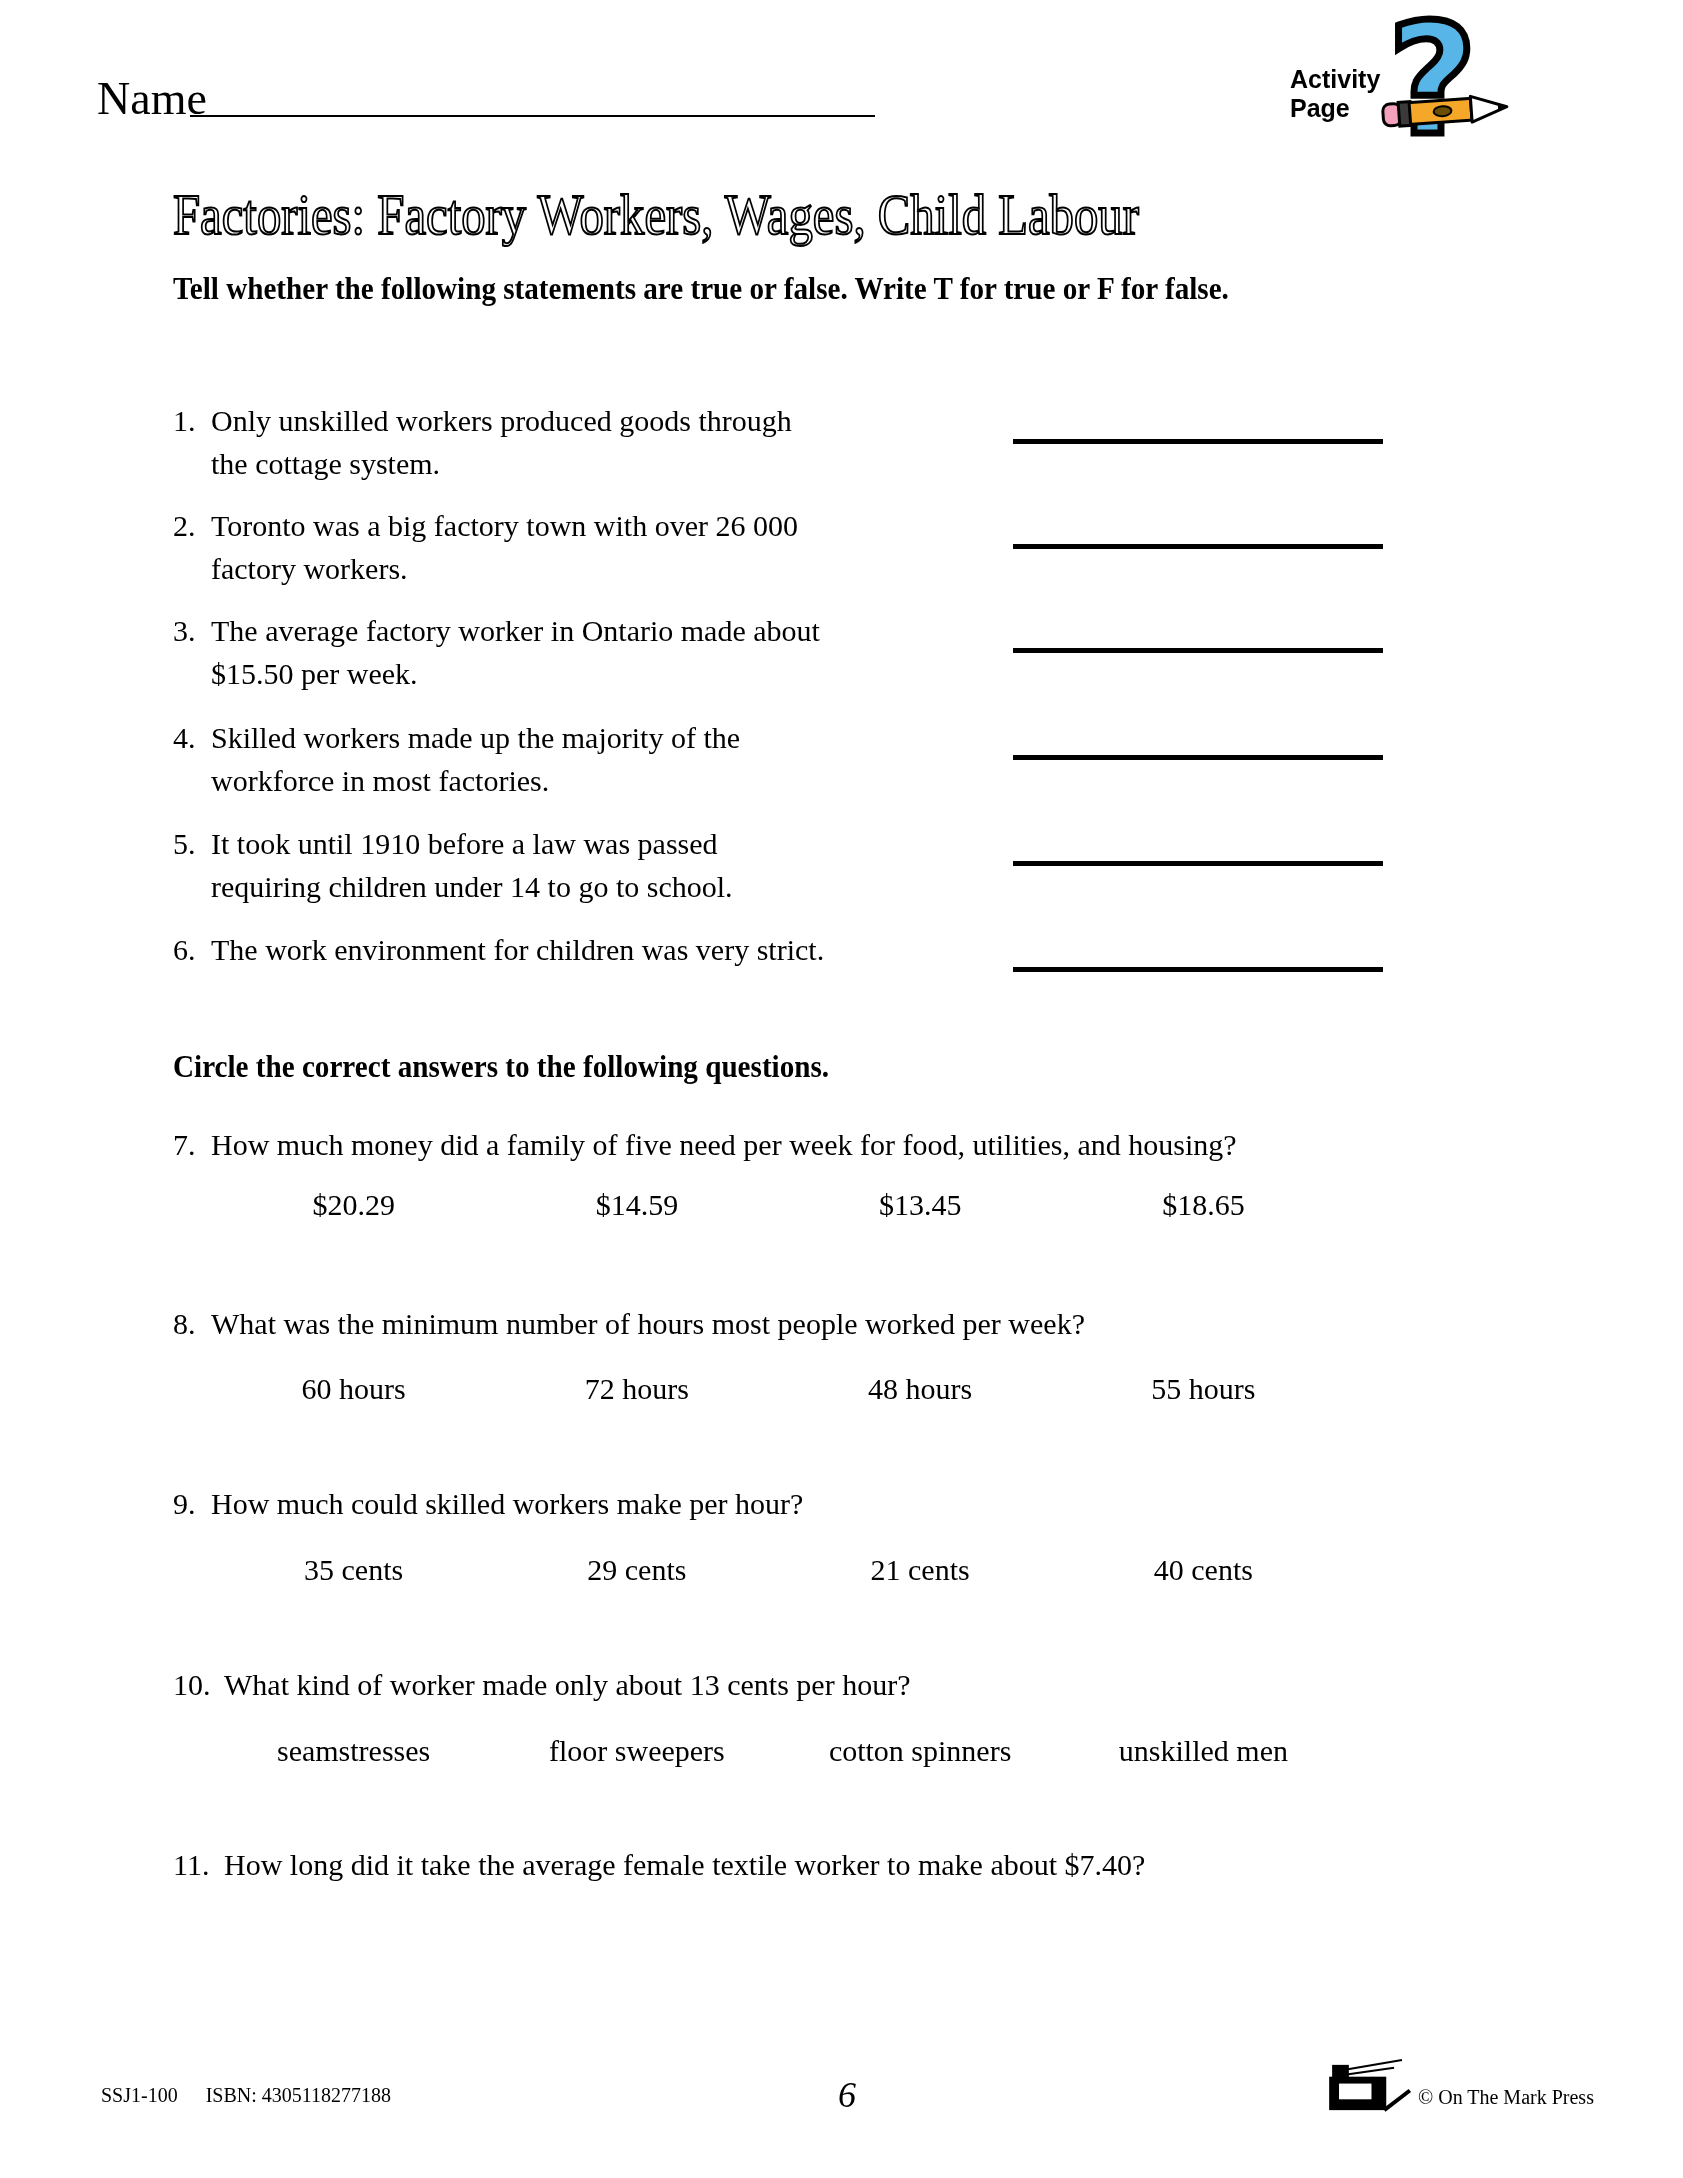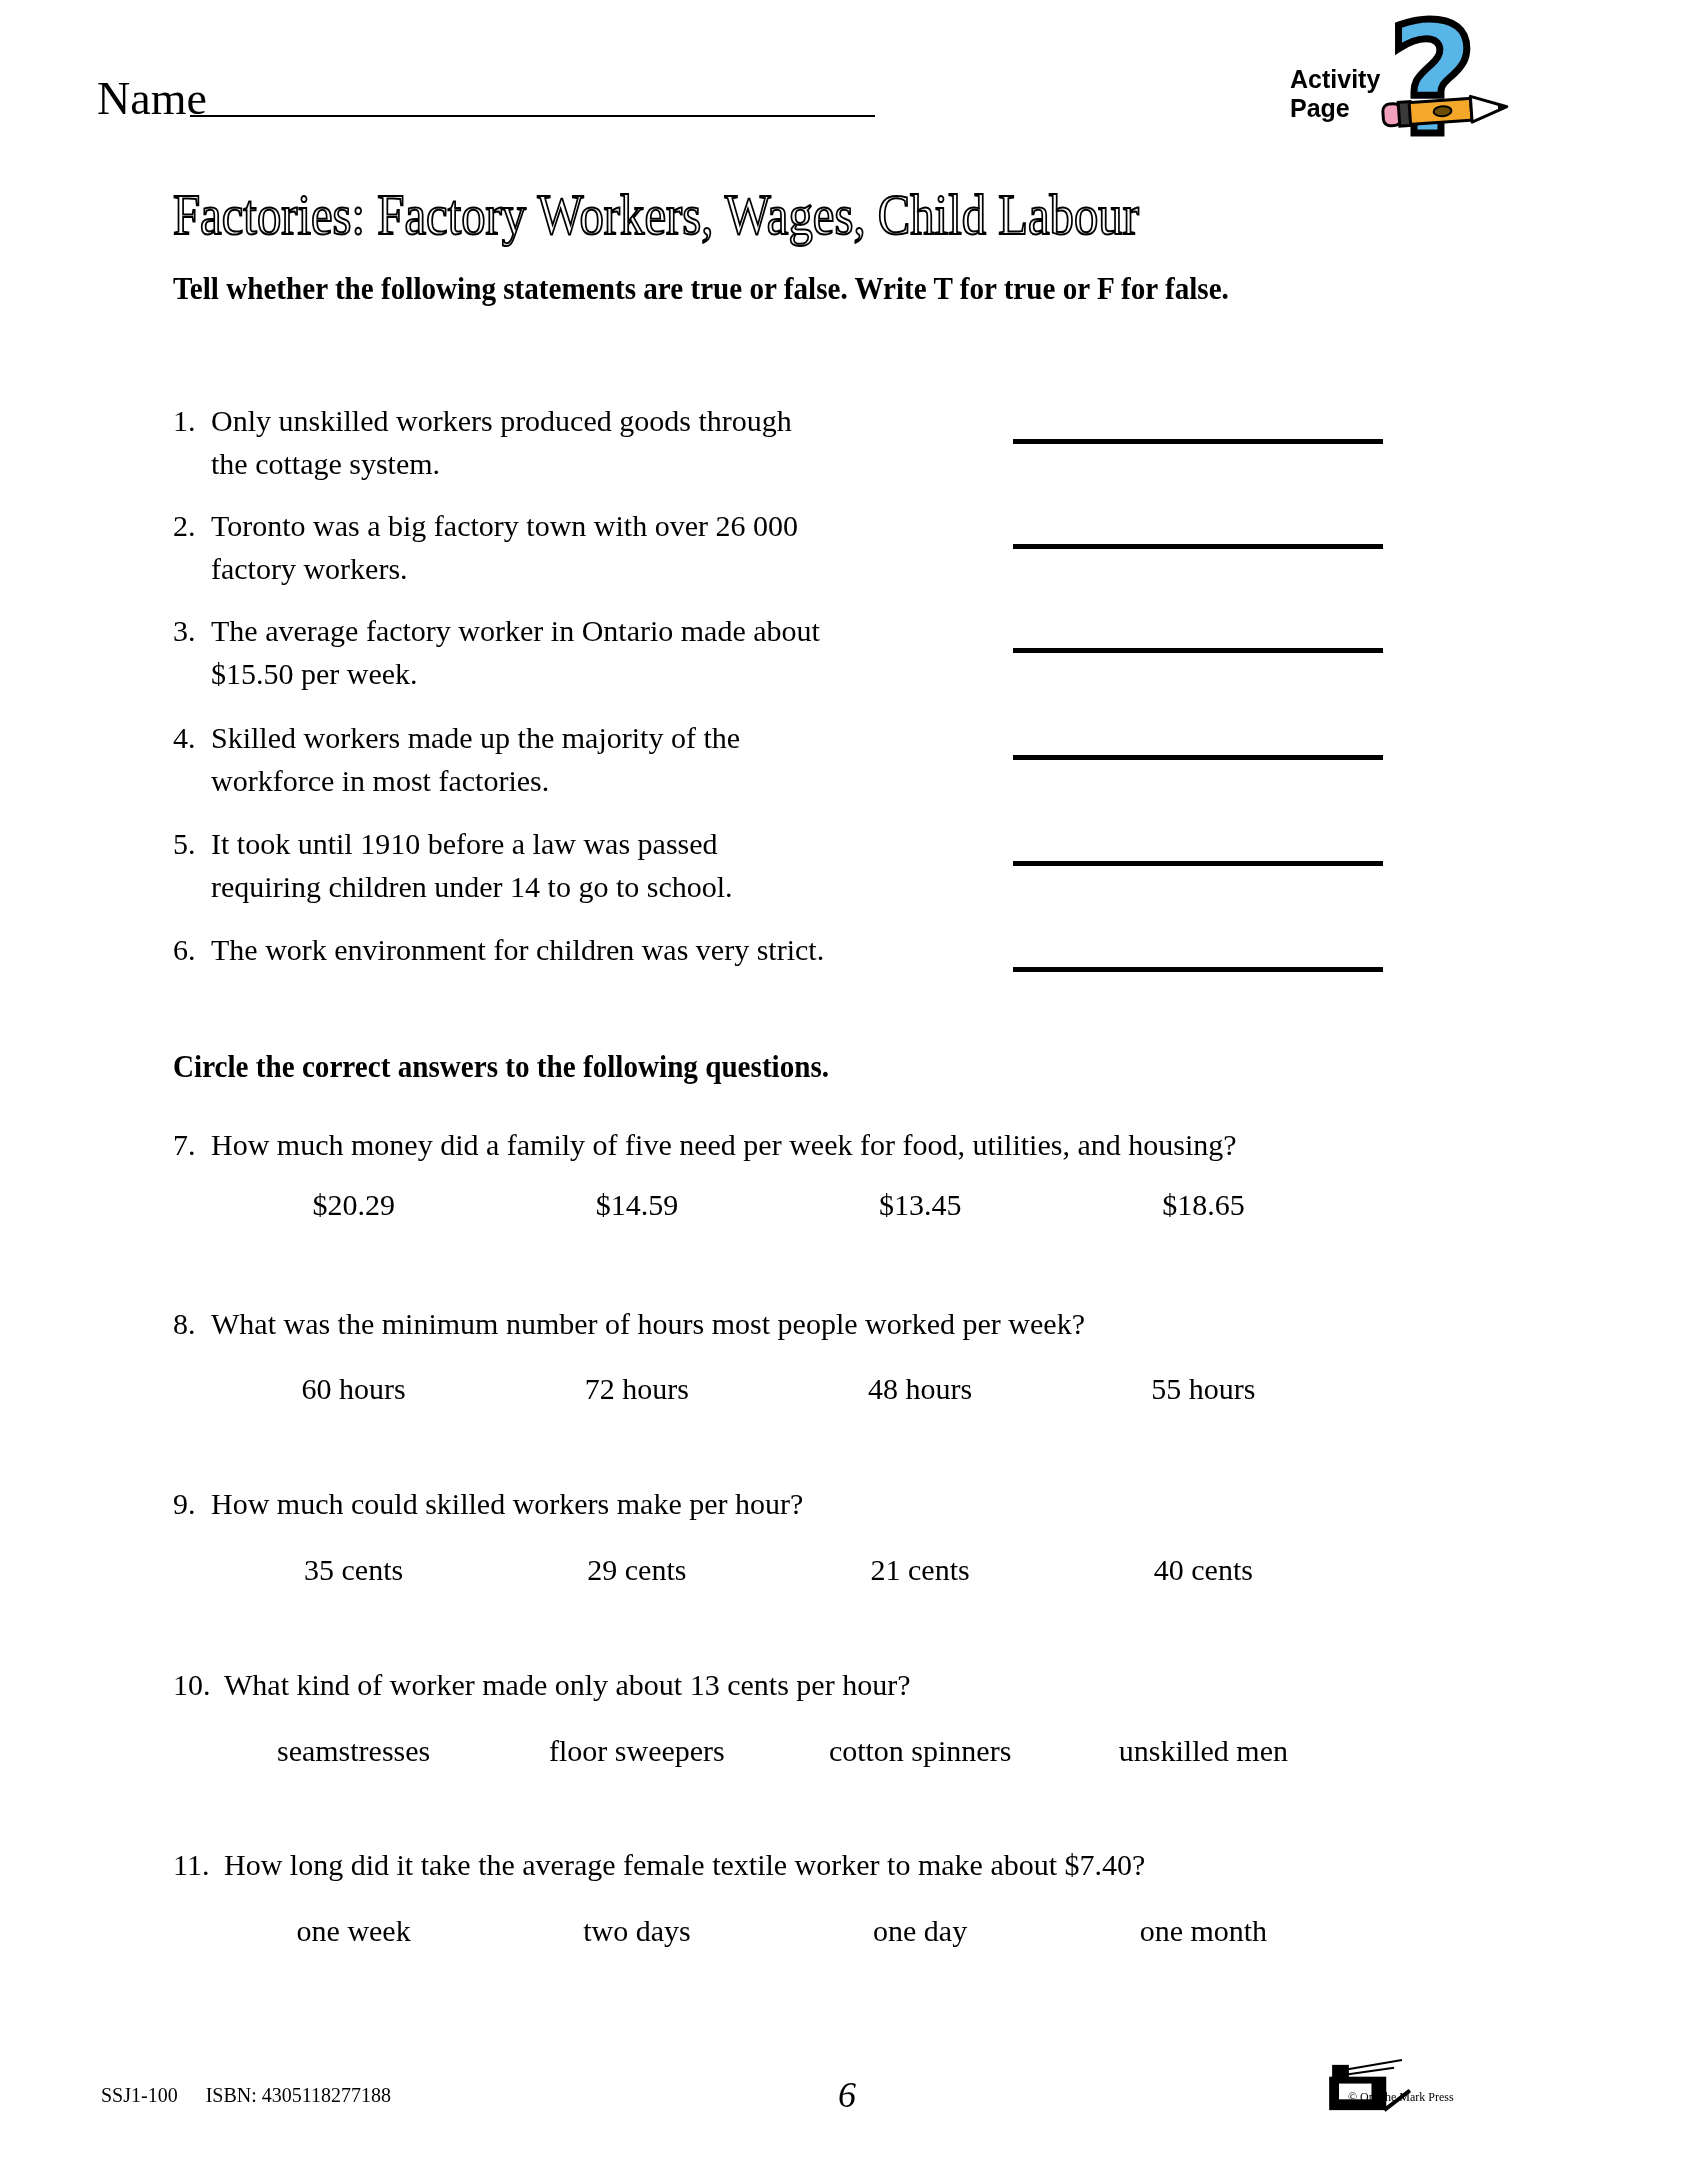--- a/index.html
+++ b/index.html
@@ -44,21 +44,21 @@
   .opts{
     position:absolute;left:212px;width:1133px;
     display:grid;grid-template-columns:repeat(4,1fr);
     font-size:30px;line-height:43px;text-align:center;
   }
   
   .foot-left{position:absolute;left:101px;top:2083px;font-size:20px;line-height:24px;}
   .foot-left .isbn{margin-left:28px;}
   .foot-page{position:absolute;left:822px;top:2075px;width:50px;text-align:center;font-size:36px;line-height:40px;font-style:italic;}
   .foot-logo{position:absolute;left:1325px;top:2057px;}
-  .foot-copy{position:absolute;left:1348px;top:2085px;font-size:12px;line-height:24px;}
+  .foot-copy{position:absolute;left:1418px;top:2085px;font-size:20px;line-height:24px;}
 </style>
 </head>
 <body>
 
 <div class="page">
 
   <span class="name-label">Name</span>
   <div class="name-line"></div>
 
   <div class="badge-text">
@@ -162,26 +162,20 @@
     <div class="opt">seamstresses</div>
     <div class="opt">floor sweepers</div>
     <div class="opt">cotton spinners</div>
     <div class="opt">unskilled men</div>
   </div>
 
   <div class="q wide" style="top:1843px;width:1386px">
     <span class="qnum">11.</span>
     <div class="qtext">How long did it take the average female textile worker to make about $7.40?</div>
   </div>
-  <div class="opts" style="top:1909px">
-    <div class="opt">one week</div>
-    <div class="opt">two days</div>
-    <div class="opt">one day</div>
-    <div class="opt">one month</div>
-  </div>
 
   <div class="foot-left">
     <span>SSJ1-100</span><span class="isbn">ISBN: 4305118277188</span>
   </div>
   <div class="foot-page">6</div>
   <svg class="foot-logo" width="91" height="61" viewBox="0 0 92 62">
     <rect x="4" y="20" width="58" height="34" fill="#000000"></rect>
     <rect x="14" y="27" width="33" height="16" fill="#ffffff"></rect>
     <rect x="7" y="8" width="17" height="13" fill="#000000"></rect>
     <line x1="20" y1="13" x2="78" y2="3" stroke="#000" stroke-width="2"></line>

